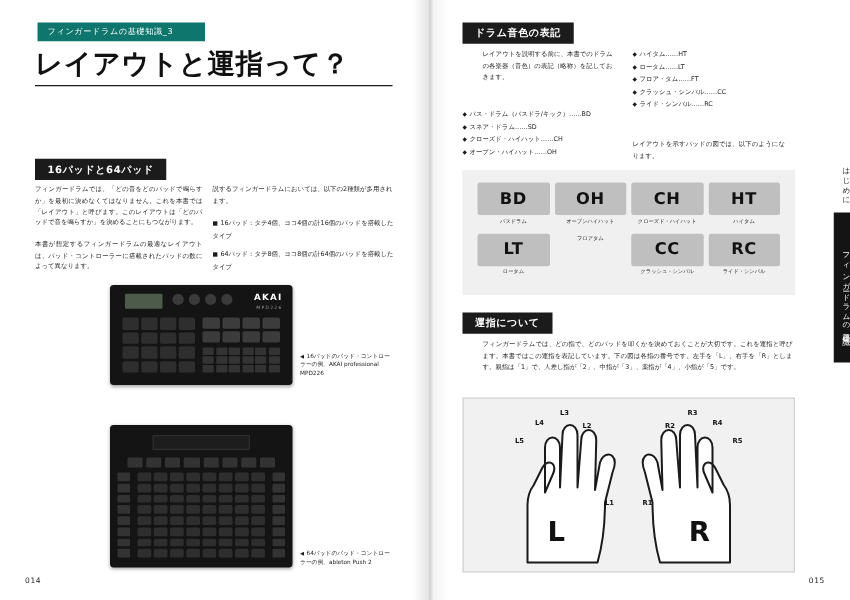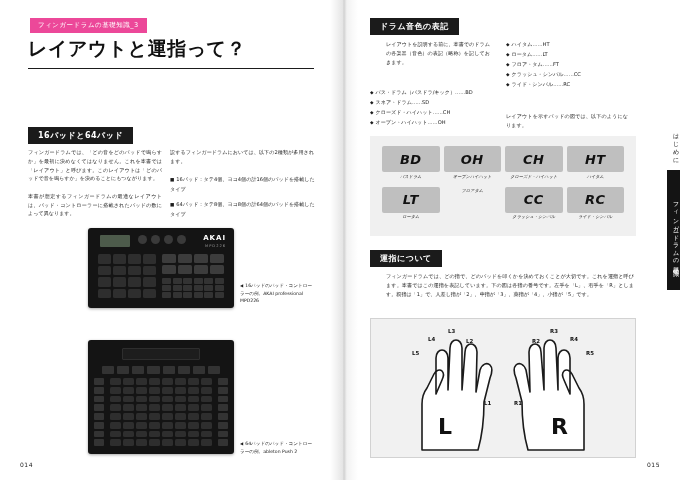--- a/index.html
+++ b/index.html
@@ -18,27 +18,27 @@
   .page-right { left:344px; width:336px; height:480px; }
   .gutter-shadow {
     position:absolute; top:0; left:330px; width:28px; height:480px;
     background:linear-gradient(to right, rgba(0,0,0,0.00) 0%, rgba(0,0,0,0.10) 45%, rgba(0,0,0,0.18) 50%, rgba(0,0,0,0.05) 60%, rgba(0,0,0,0) 100%);
     pointer-events:none;
   }
 
   
   .chapter-tag {
     position:absolute; left:30px; top:18px;
-    background:#ec4899; color:#fff;
+    background:#0f766e; color:#fff;
     font-size:6.5px; letter-spacing:0.5px;
-    padding:3px 8px 3px 8px;
+    padding:3px 25px 3px 8px;
   }
   .page-title {
     position:absolute; left:28px; top:36px;
-    font-size:19px; font-weight:bold; color:#111;
+    font-size:22px; font-weight:bold; color:#111;
     letter-spacing:0.5px;
   }
   .title-rule {
     position:absolute; left:28px; top:68px; width:286px; height:1px; background:#1b1b1b;
   }
 
   .sec-head {
     position:absolute;
     background:#1b1b1b; color:#fff;
     font-size:8px; font-weight:bold;
@@ -98,21 +98,20 @@
   .btn-s { background:#333; border-radius:1px; }
 
   .folio {
     position:absolute; bottom:12px; font-size:6px; color:#222; letter-spacing:0.5px;
   }
 
   
   .panel {
     position:absolute;
     background:#f0f0f0;
-    font-style:italic;
   }
   .note-grid {
     position:absolute;
     display:grid;
     grid-template-columns:repeat(4, 1fr);
     gap:4px;
   }
   .note-cell { text-align:center; }
   .note-box {
     background:#bfbfbf;

